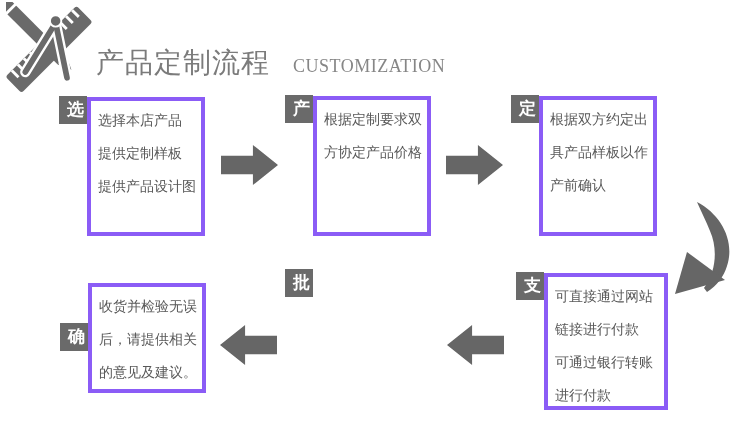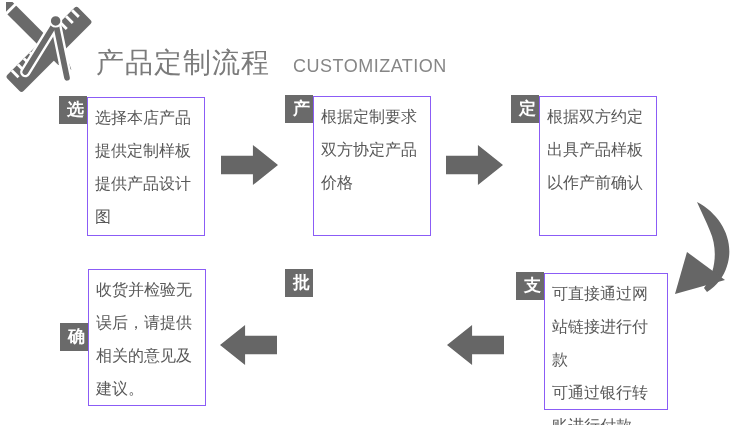--- a/index.html
+++ b/index.html
@@ -34,20 +34,21 @@
     font-size: 28px;
     color: #7b7b7b;
     font-weight: 400;
     letter-spacing: 1px;
   }
   .title-en {
     font-size: 18px;
     color: #868686;
     font-weight: 400;
     letter-spacing: 0.5px;
+    font-family: Liberation Serif, serif;
   }
 
   
   .step-box {
     position: absolute;
     display: flex;
     flex-direction: row;
     background: #ffffff;
   }
   .step-header {
@@ -57,25 +58,25 @@
     color: #ffffff;
     font-size: 17px;
     font-weight: 700;
     line-height: 28px;
     padding-left: 8px;
     box-sizing: border-box;
   }
   .step-body {
     flex: 1 1 auto;
     margin-top: 1px;
-    border: 1px solid #8b5cf6;
+    border: 4px solid #8b5cf6;
     box-sizing: border-box;
     padding: 3px 5px 0 7px;
     color: #595959;
-    font-size: 16px;
+    font-size: 14px;
     line-height: 33px;
   }
   .step-body p { margin: 0; }
 
   
   .arrow {
     position: absolute;
     width: 57px;
     height: 40px;
     background: #666666;

